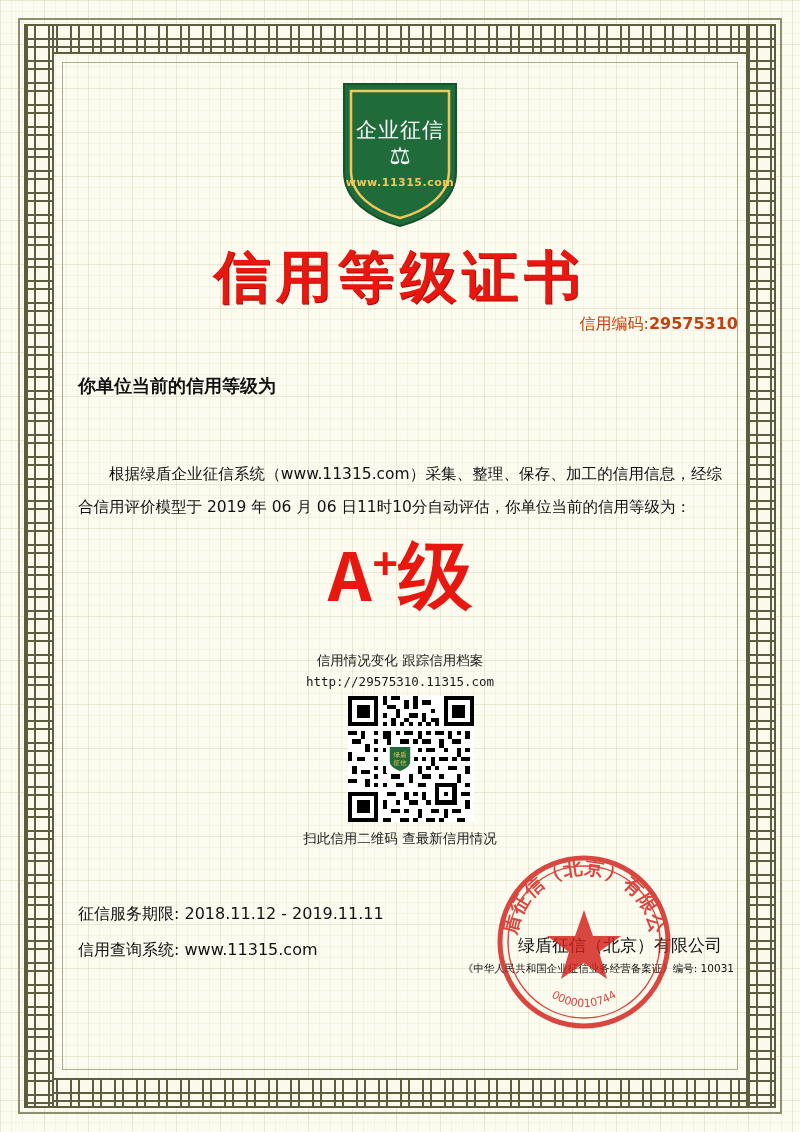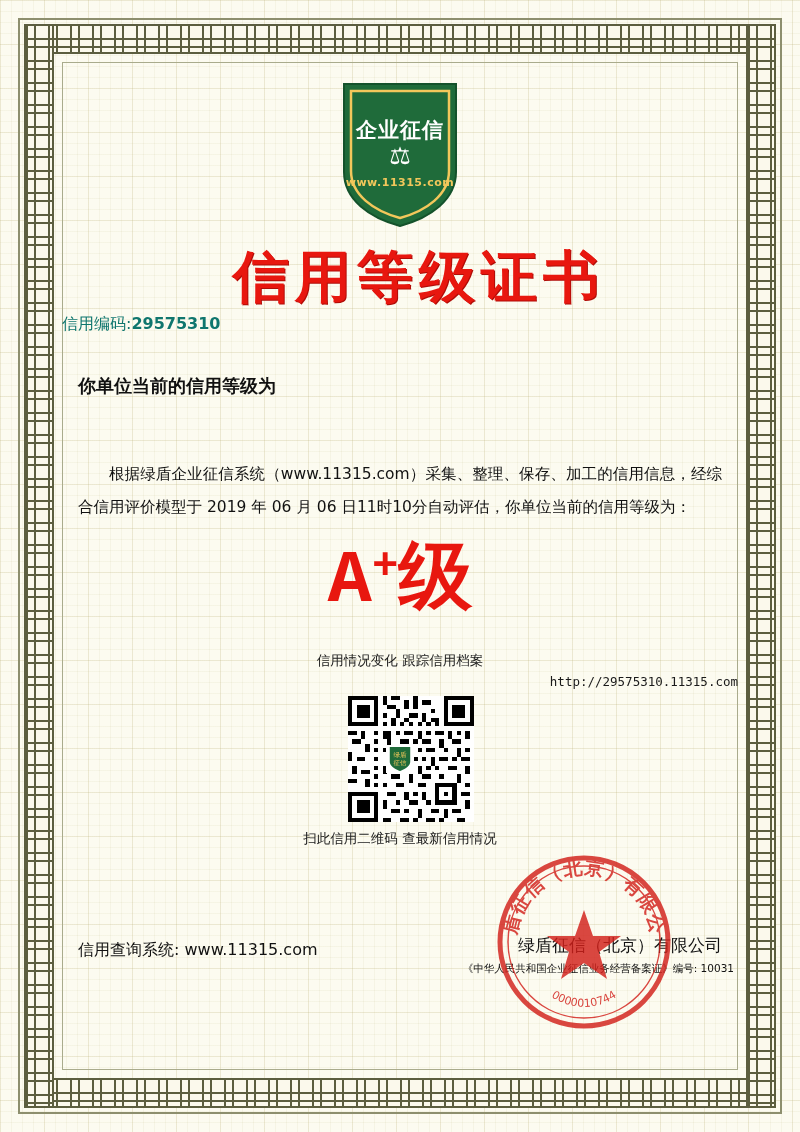--- a/index.html
+++ b/index.html
@@ -90,21 +90,21 @@
     left: 0; top: 0;
     width: 124px; height: 148px;
   }
   .badge-text-cn {
     position: absolute;
     left: 0; top: 36px;
     width: 124px;
     text-align: center;
     color: #ffffff;
     font-size: 21px;
-    font-weight: bold;
+    font-weight: normal;
     letter-spacing: 1px;
     font-family: "DejaVu Sans", sans-serif;
   }
   .badge-scale {
     position: absolute;
     left: 0; top: 64px;
     width: 124px;
     text-align: center;
     color: #ffffff;
     font-size: 24px;
@@ -127,29 +127,28 @@
     position: absolute;
     left: 0; top: 178px;
     width: 676px;
     text-align: center;
     color: #e8170f;
     font-size: 56px;
     font-weight: bold;
     letter-spacing: 6px;
     font-family: "DejaVu Sans", sans-serif;
     text-shadow: 1px 1px 0 #b00d08;
-    padding-left: 19px;
   }
 
   .credit-code {
     position: absolute;
     left: 0; top: 252px;
     width: 676px;
-    text-align: left;
-    color: #0f766e;
+    text-align: right;
+    color: #c2410c;
     font-size: 16px;
     font-family: "DejaVu Sans", sans-serif;
   }
   .credit-code b { font-weight: bold; }
 
   .company-name {
     position: absolute;
     left: 16px; top: 312px;
     width: 644px;
     color: #111111;
@@ -190,21 +189,21 @@
     width: 676px;
     text-align: center;
     color: #1a1a1a;
     font-size: 13.5px;
     font-family: "DejaVu Sans", sans-serif;
   }
   .qr-url {
     position: absolute;
     left: 0; top: 612px;
     width: 676px;
-    text-align: right;
+    text-align: center;
     color: #1a1a1a;
     font-size: 12.5px;
     font-family: "DejaVu Sans Mono", monospace;
   }
   .qr-box {
     position: absolute;
     left: 50%;
     top: 634px;
     transform: translateX(-50%);
     width: 104px;
@@ -470,20 +469,24 @@
         <svg viewBox="0 0 24 28" width="24" height="26">
           <path d="M1 1 H23 V17 C23 23 14 26 12 27 C10 26 1 23 1 17 Z" fill="#1f6b3a"></path>
           <text x="12" y="12" text-anchor="middle" fill="#f2c75b" font-size="7" font-family="DejaVu Sans, sans-serif">绿盾</text>
           <text x="12" y="20" text-anchor="middle" fill="#f2c75b" font-size="7" font-family="DejaVu Sans, sans-serif">征信</text>
         </svg>
       </div>
     </div>
 
     <div class="qr-caption-bottom">扫此信用二维码  查最新信用情况</div>
 
+    <div class="footer-left-1">
+      <span>征信服务期限:</span>
+      <span>2018.11.12 - 2019.11.11</span>
+    </div>
     <div class="footer-left-2">
       <span>信用查询系统:</span>
       <span>www.11315.com</span>
     </div>
 
     <div class="footer-right-1">绿盾征信（北京）有限公司</div>
     <div class="footer-right-2">《中华人民共和国企业征信业务经营备案证》编号: 10031</div>
 
     <svg class="seal" viewBox="0 0 180 180">
       <defs>

